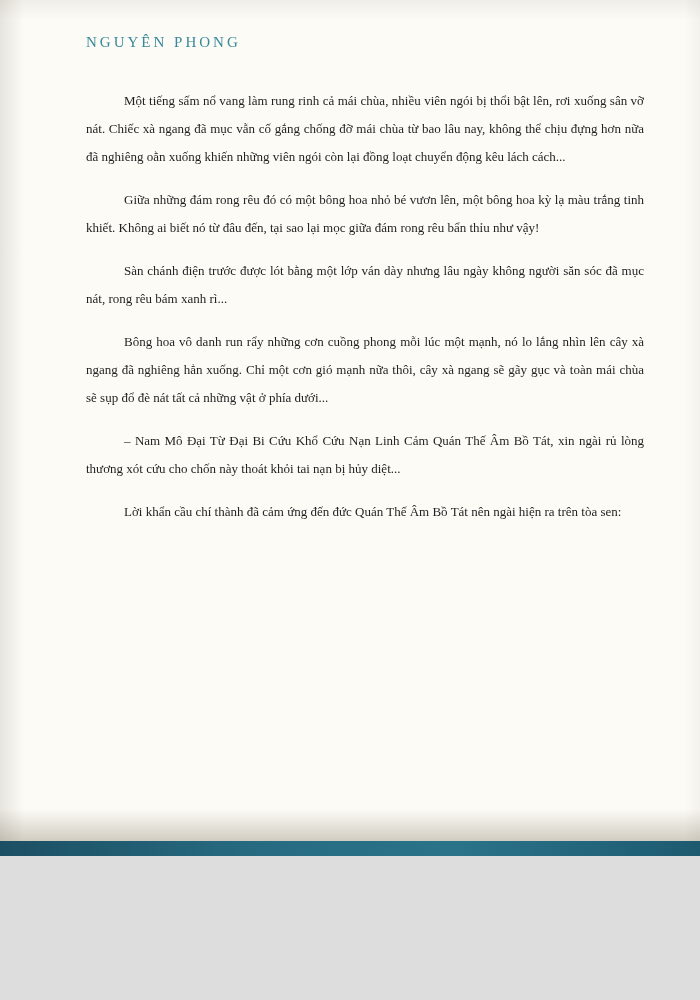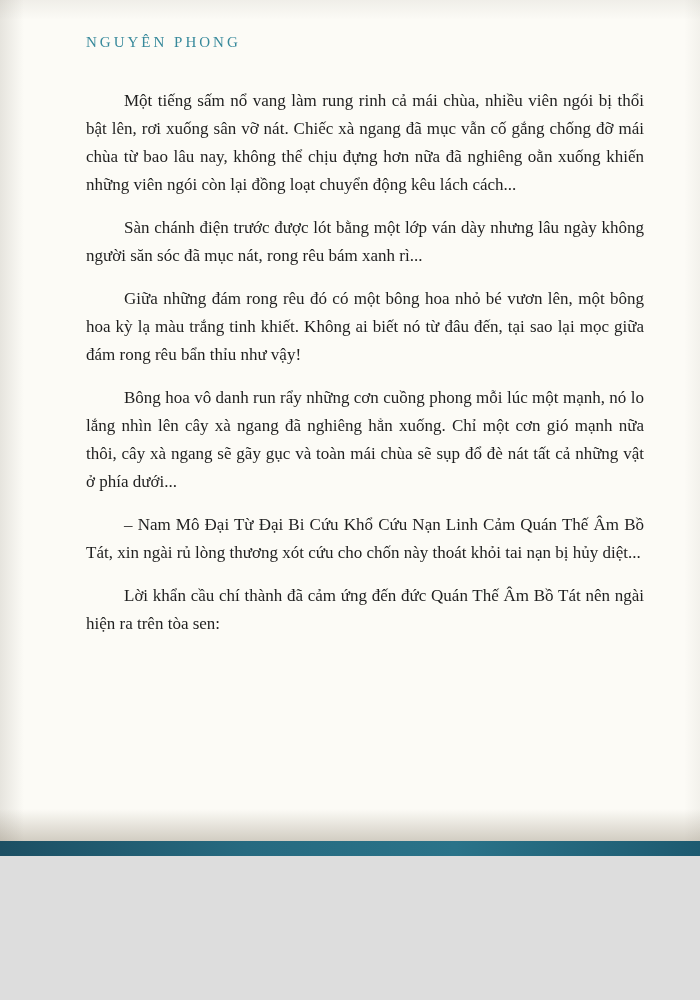--- a/index.html
+++ b/index.html
@@ -27,21 +27,21 @@
   }
   .page-header {
     color: #37899b;
     font-size: 15px;
     letter-spacing: 3px;
     font-weight: 400;
     margin-bottom: 36px;
   }
   .body-text p {
     margin: 0 0 15px 0;
-    font-size: 17px;
+    font-size: 13px;
     line-height: 28px;
     color: #1f1f1f;
     text-align: justify;
     text-indent: 38px;
   }
   .watermark {
     position: absolute;
     left: 0;
     right: 0;
     top: 866px;
@@ -112,22 +112,22 @@
 
 <div class="page">
 
   <div class="content">
     <header class="page-header">
       <span>NGUYÊN PHONG</span>
     </header>
 
     <main class="body-text">
       <p>Một tiếng sấm nổ vang làm rung rinh cả mái chùa, nhiều viên ngói bị thổi bật lên, rơi xuống sân vỡ nát. Chiếc xà ngang đã mục vẫn cố gắng chống đỡ mái chùa từ bao lâu nay, không thể chịu đựng hơn nữa đã nghiêng oằn xuống khiến những viên ngói còn lại đồng loạt chuyển động kêu lách cách...</p>
+      <p>Giữa những đám rong rêu đó có một bông hoa nhỏ bé vươn lên, một bông hoa kỳ lạ màu trắng tinh khiết. Không ai biết nó từ đâu đến, tại sao lại mọc giữa đám rong rêu bẩn thỉu như vậy!</p>
       <p>Sàn chánh điện trước được lót bằng một lớp ván dày nhưng lâu ngày không người săn sóc đã mục nát, rong rêu bám xanh rì...</p>
-      <p>Giữa những đám rong rêu đó có một bông hoa nhỏ bé vươn lên, một bông hoa kỳ lạ màu trắng tinh khiết. Không ai biết nó từ đâu đến, tại sao lại mọc giữa đám rong rêu bẩn thỉu như vậy!</p>
       <p>Bông hoa vô danh run rẩy những cơn cuồng phong mỗi lúc một mạnh, nó lo lắng nhìn lên cây xà ngang đã nghiêng hẳn xuống. Chỉ một cơn gió mạnh nữa thôi, cây xà ngang sẽ gãy gục và toàn mái chùa sẽ sụp đổ đè nát tất cả những vật ở phía dưới...</p>
       <p>– Nam Mô Đại Từ Đại Bi Cứu Khổ Cứu Nạn Linh Cảm Quán Thế Âm Bồ Tát, xin ngài rủ lòng thương xót cứu cho chốn này thoát khỏi tai nạn bị hủy diệt...</p>
       <p>Lời khẩn cầu chí thành đã cảm ứng đến đức Quán Thế Âm Bồ Tát nên ngài hiện ra trên tòa sen:</p>
     </main>
   </div>
 
   <div class="watermark">
     <div class="wm-logo">davibooks</div>
     <div class="wm-tagline">Khát vọng tri thức</div>
   </div>

